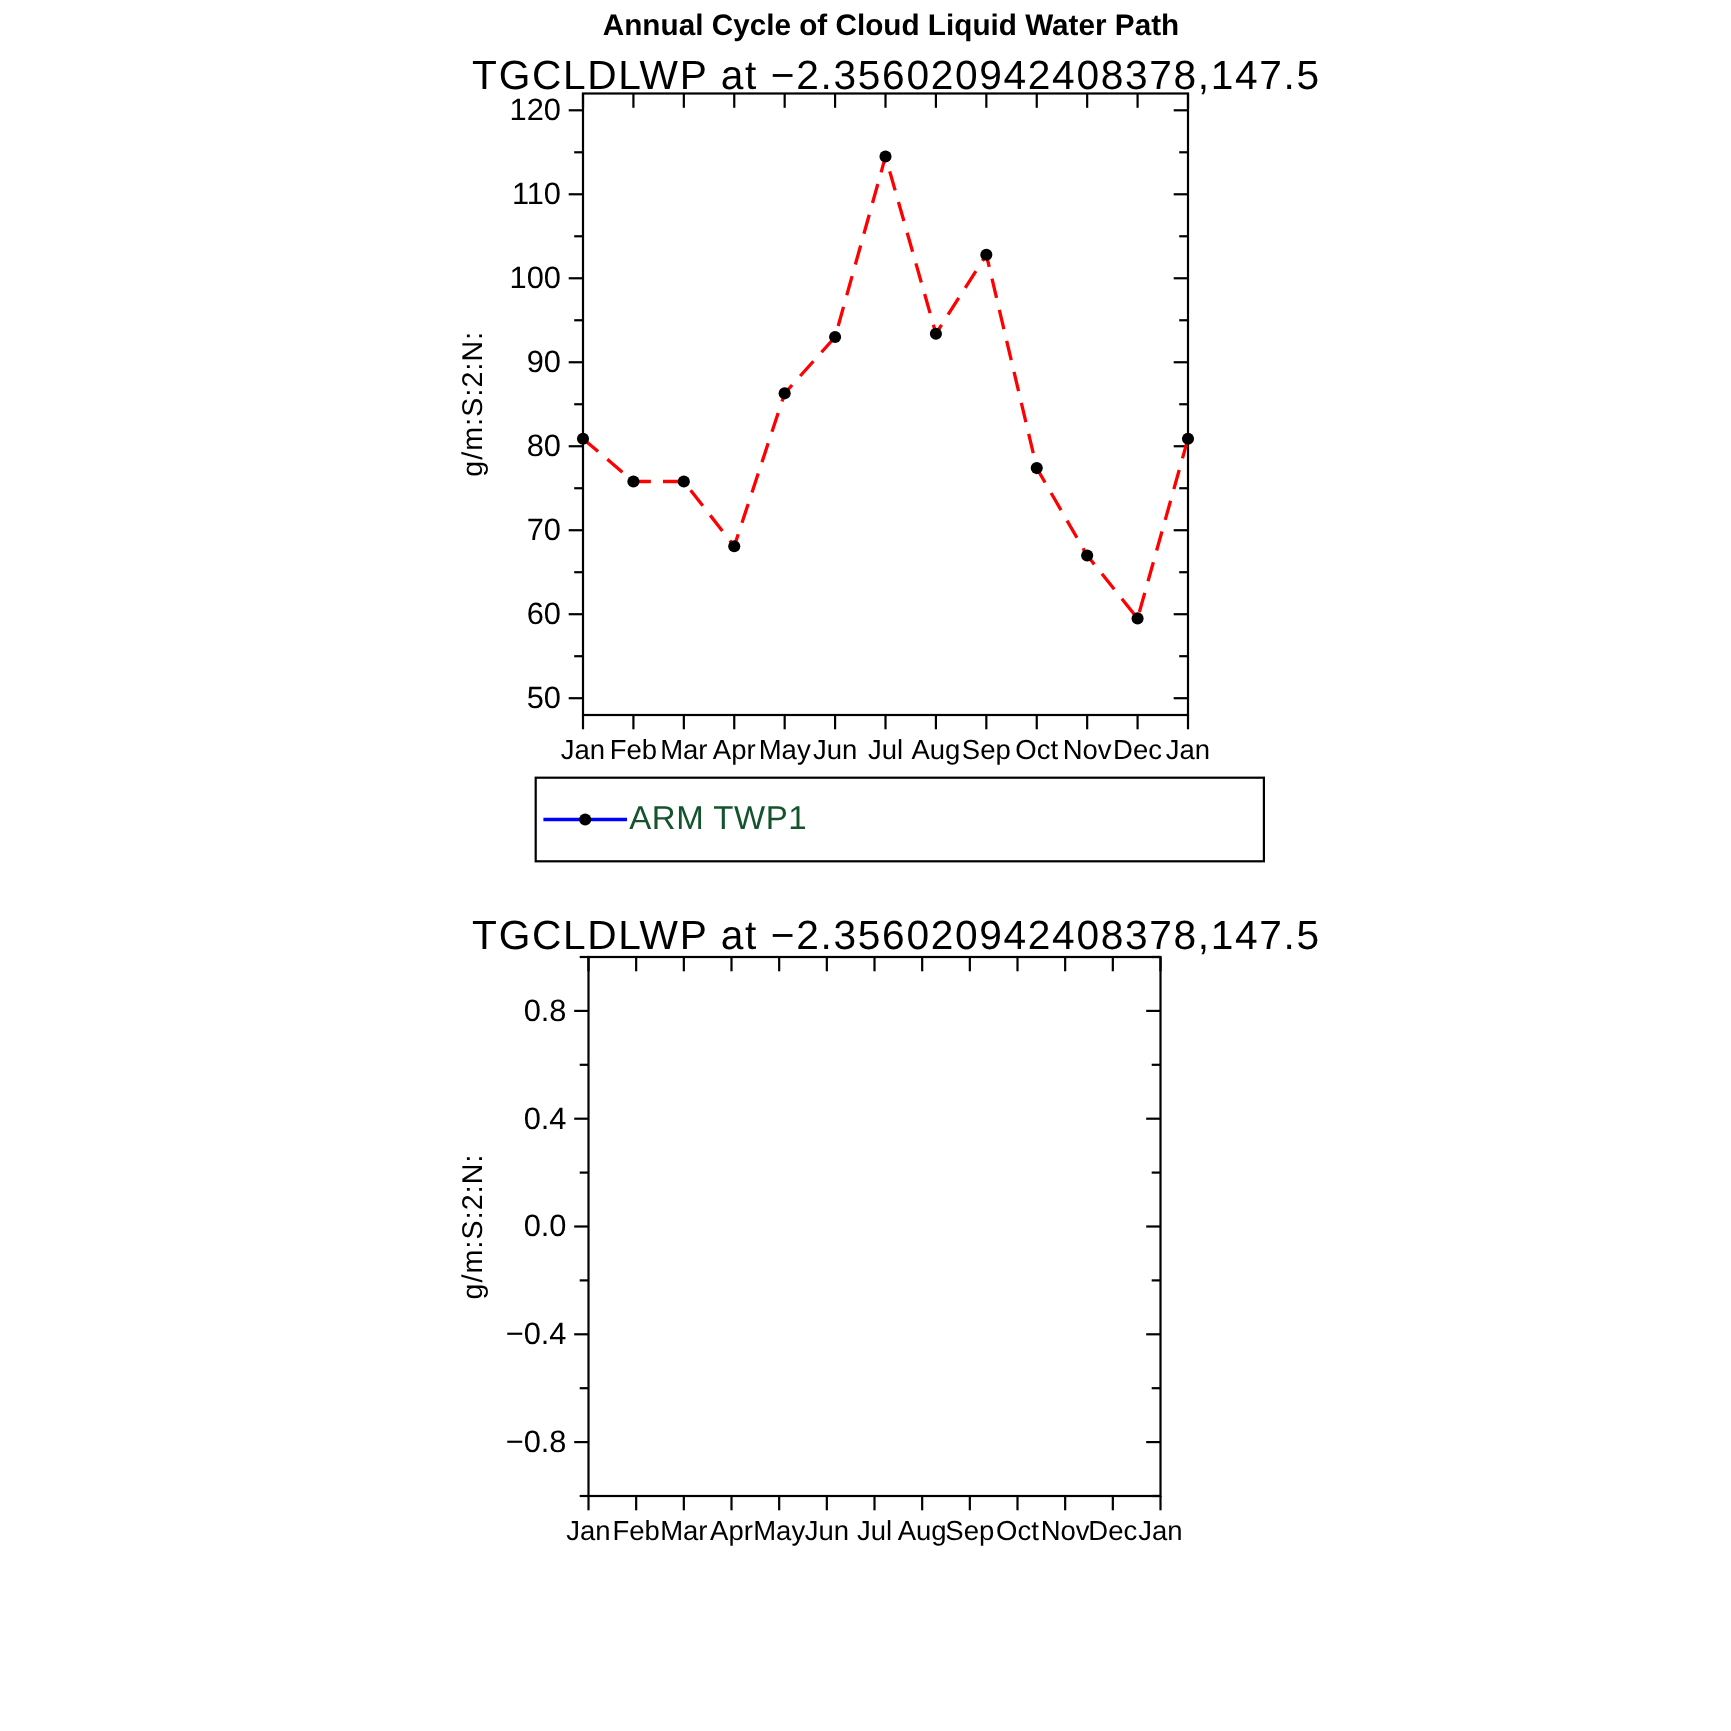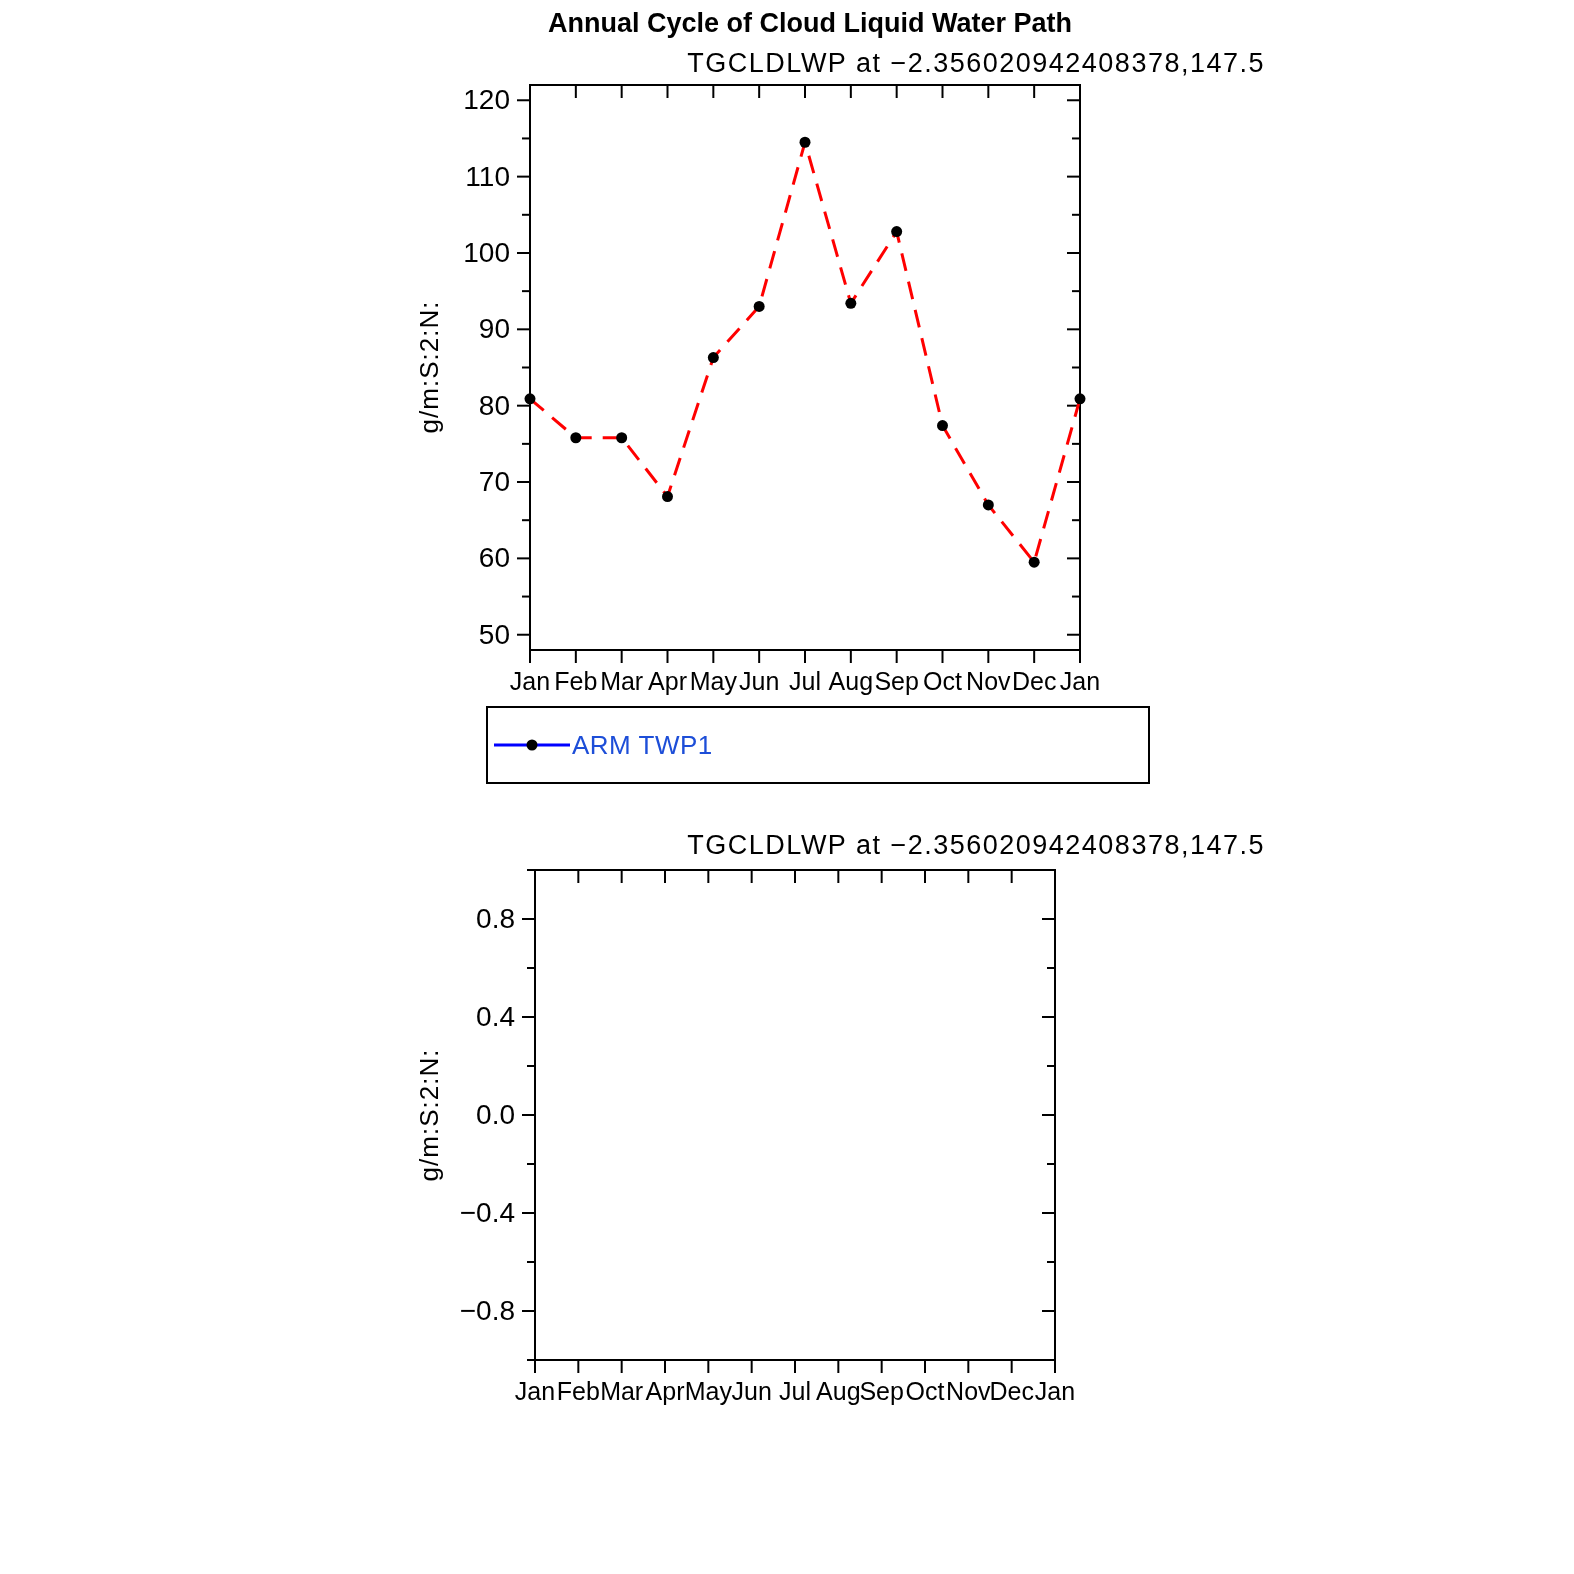--- a/index.html
+++ b/index.html
@@ -1,27 +1,27 @@
 <!DOCTYPE html>
 <html><head>
 <meta charset="utf-8">
 <style>
   html,body{margin:0;padding:0;background:#ffffff;}
   body{font-family:"Liberation Sans", sans-serif;}
   .page{position:relative;width:1574px;height:1574px;background:#ffffff;overflow:hidden;color:#000;}
   .chart-title{position:absolute;text-align:center;font-weight:bold;font-size:27px;color:#000;white-space:nowrap;}
-  .chart-subtitle{position:absolute;text-align:right;font-size:27px;letter-spacing:1.5px;color:#000;white-space:nowrap;}
+  .chart-subtitle{position:absolute;text-align:center;font-size:37px;letter-spacing:1.5px;color:#000;white-space:nowrap;}
   svg.plot{position:absolute;overflow:visible;}
   .plot text{fill:#000;font-family:"Liberation Sans", sans-serif;}
   .plot .tick-label{font-size:28px;}
   .plot .month-label{font-size:25px;}
   .plot .axis-title{font-size:26px;letter-spacing:1px;}
   .legend{position:absolute;border:2px solid #000;background:#fff;display:flex;flex-direction:column;justify-content:center;padding:1px 4px;}
   .legend-row{display:flex;align-items:center;height:34px;}
-  .legend-label{font-size:26px;color:#1d4ed8;white-space:nowrap;letter-spacing:0.5px;}
+  .legend-label{font-size:30px;color:#14532d;white-space:nowrap;letter-spacing:0.5px;}
   .legend-sample{flex:0 0 auto;}
 </style>
 </head>
 <body>
 
 <div class="page">
 
   <div class="chart-title" style="left:360px;top:8px;width:900px;">Annual Cycle of Cloud Liquid Water Path</div>
   <div class="chart-subtitle" style="left:365px;top:48px;width:900px;">TGCLDLWP at −2.356020942408378,147.5</div>
 

